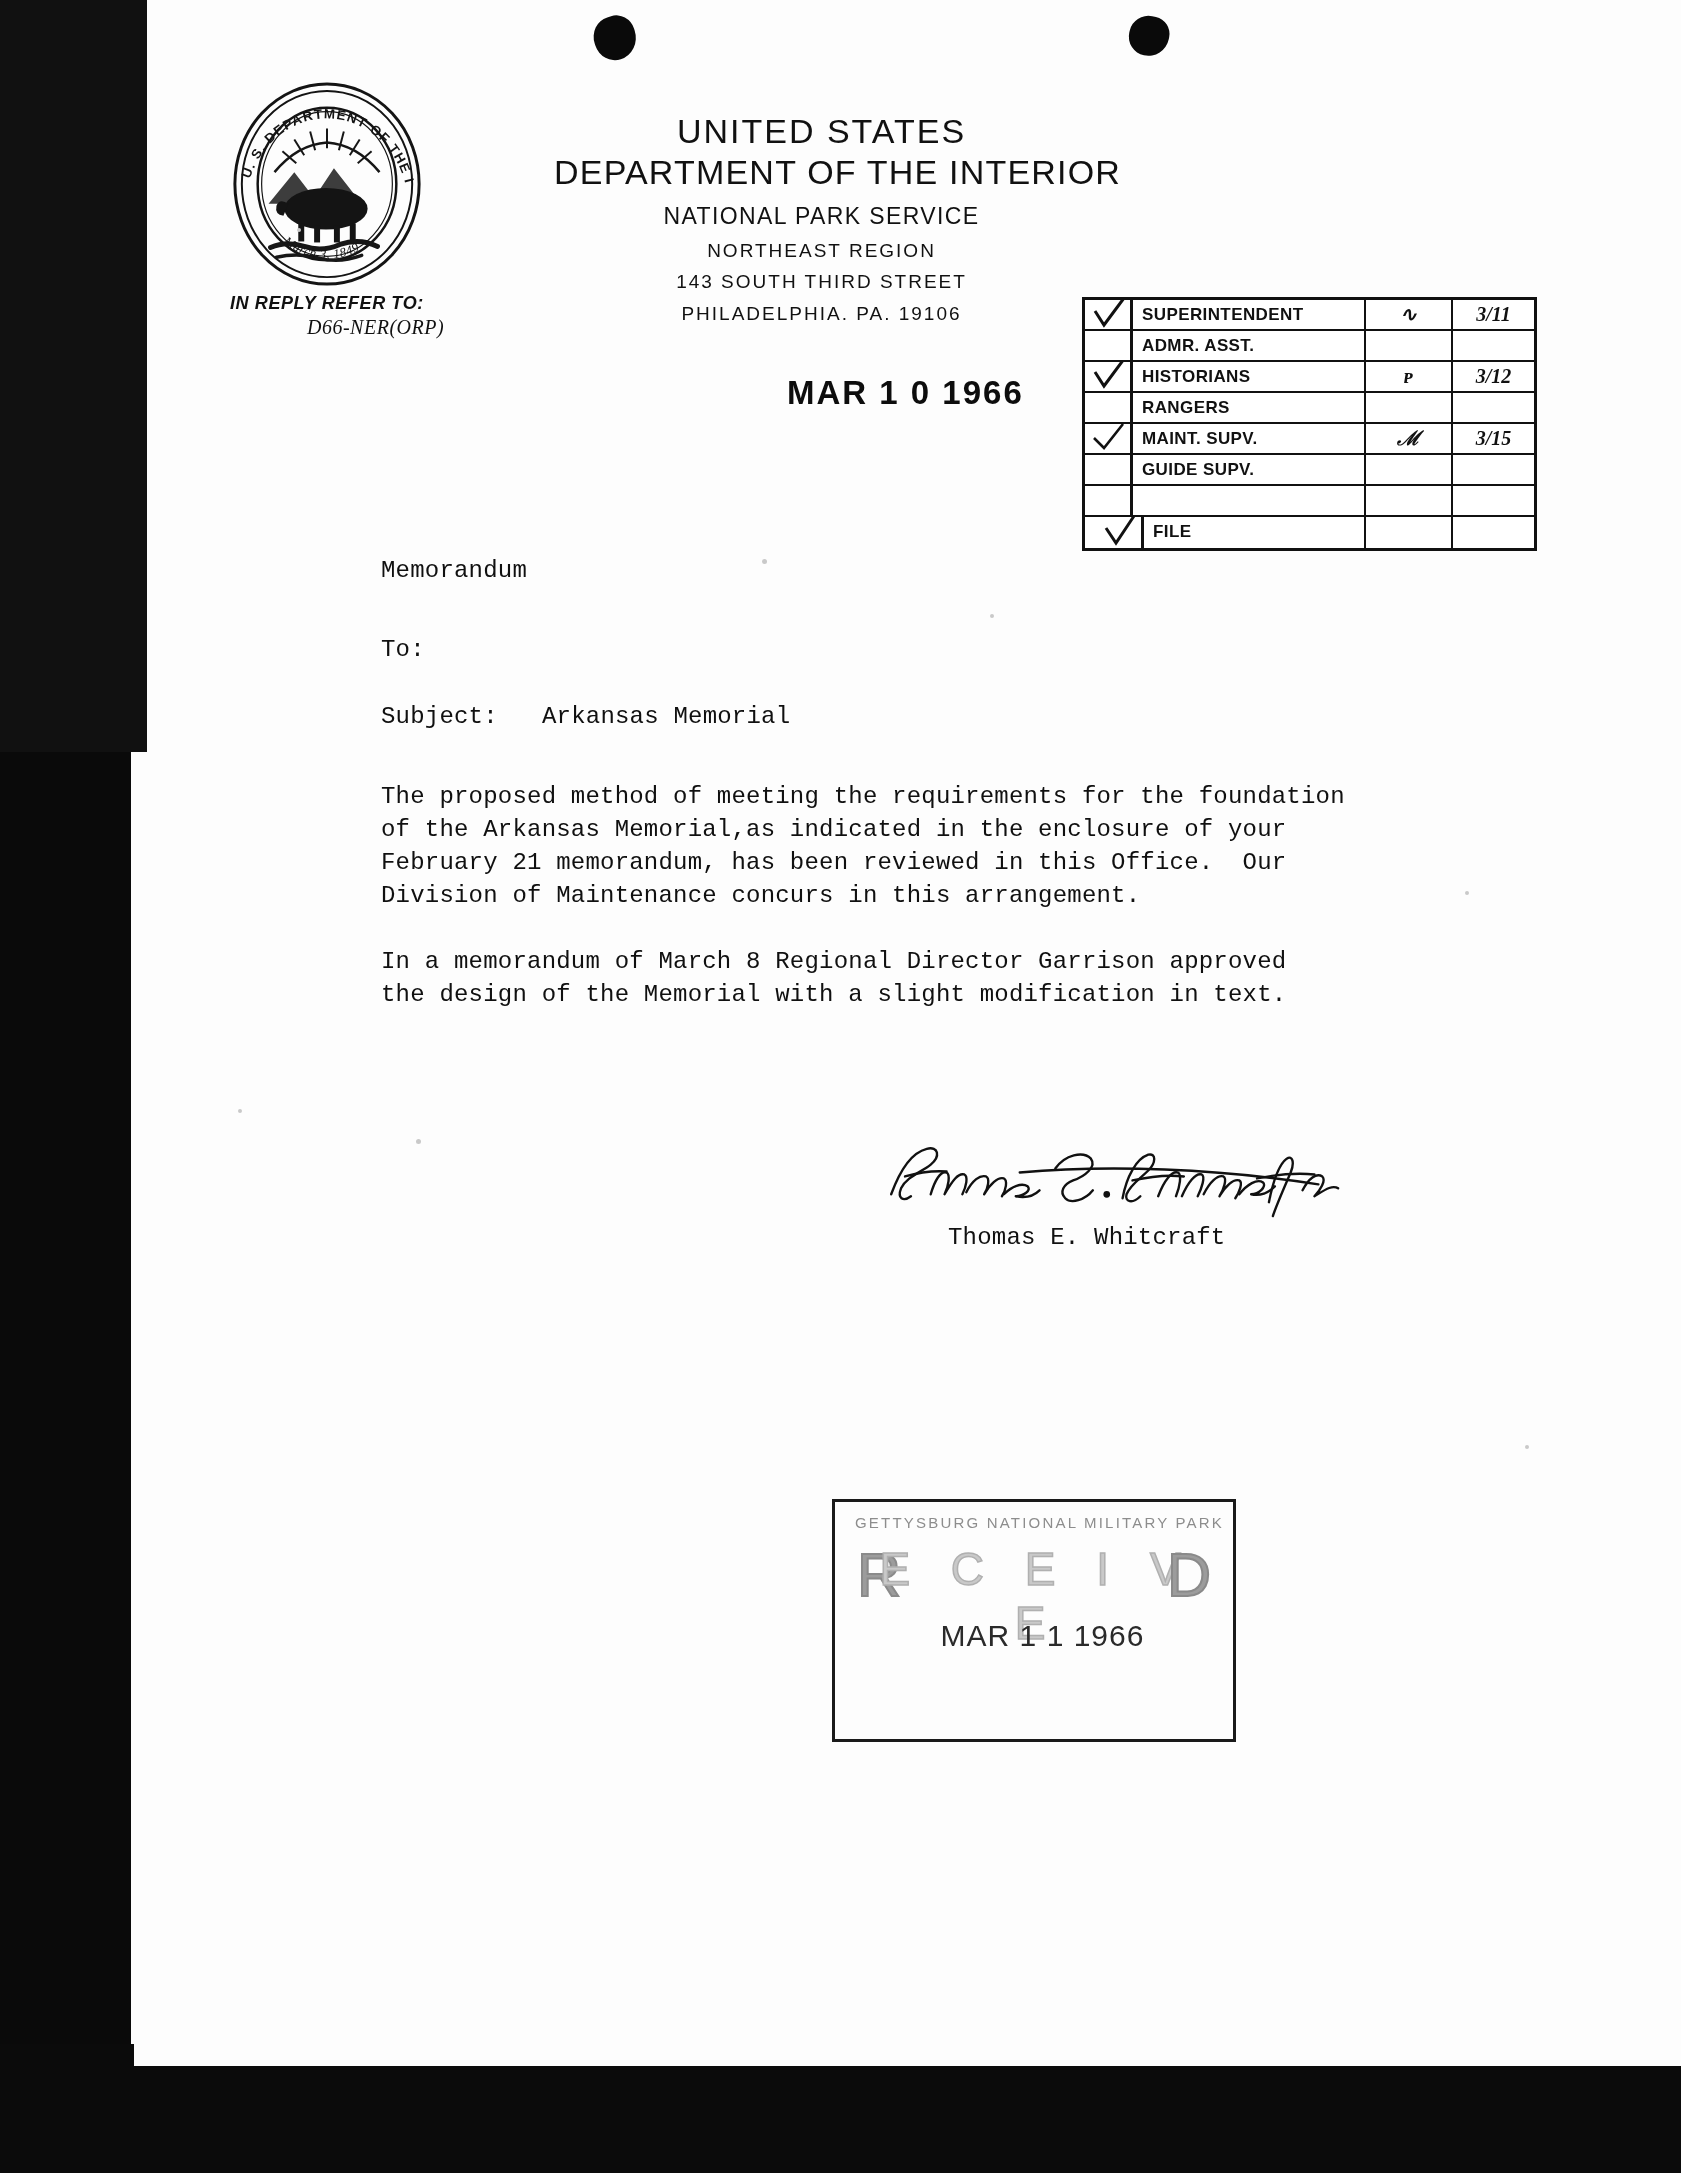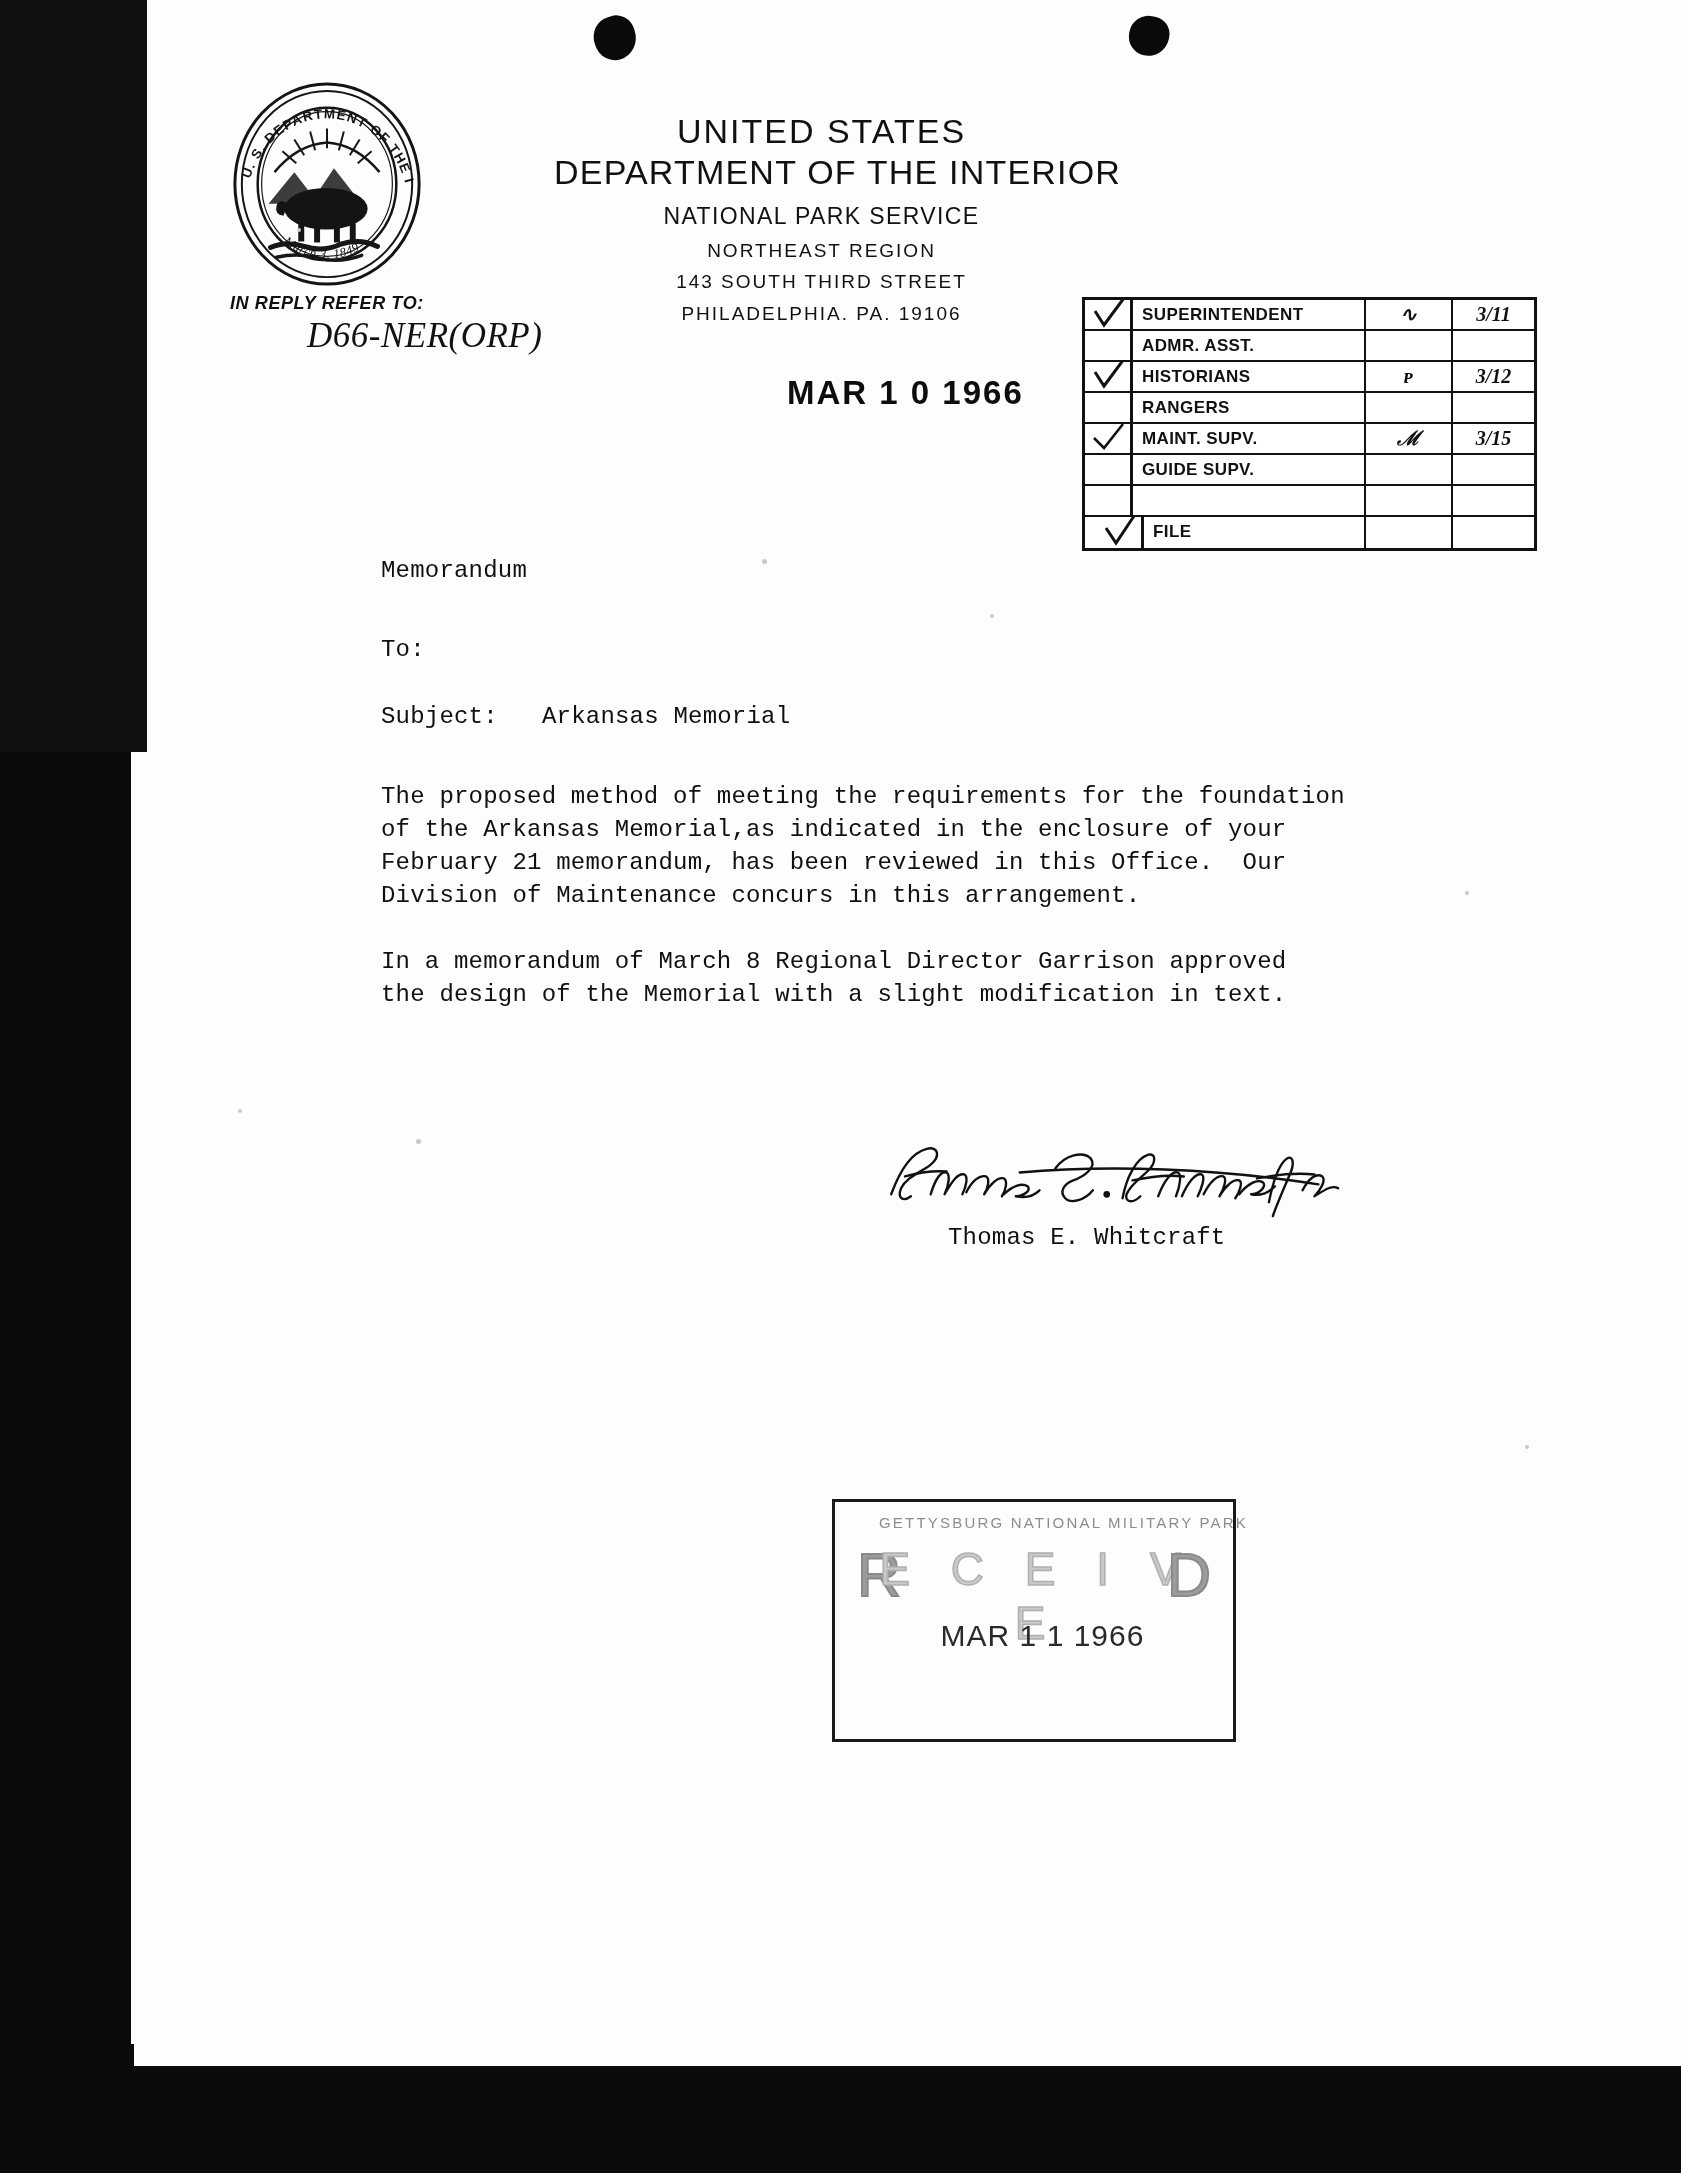--- a/index.html
+++ b/index.html
@@ -118,21 +118,21 @@
     font-style: italic;
   }
   .reply-label {
     font-family: "Liberation Sans", sans-serif;
     font-size: 18px;
     font-weight: 700;
     letter-spacing: 0.6px;
   }
   .reply-code {
     font-family: "Liberation Serif", serif;
-    font-size: 35px;
+    font-size: 20px;
     letter-spacing: 0.5px;
     margin-left: 77px;
     margin-top: 2px;
   }
 
   
   .date-stamp {
     position: absolute;
     left: 787px; top: 374px;
     font-family: "Liberation Sans", sans-serif;
@@ -261,21 +261,20 @@
   .recv-park {
     position: absolute;
     left: 20px; top: 12px;
     width: 368px;
     text-align: right;
     font-family: "Liberation Sans", sans-serif;
     font-size: 15px;
     letter-spacing: 2.2px;
     color: #8d8d8d;
     white-space: nowrap;
-    margin-left: 24px;
   }
   .recv-word {
     position: absolute;
     left: 14px; top: 40px;
     width: 376px;
     text-align: center;
     font-family: "Liberation Sans", sans-serif;
     font-size: 46px;
     letter-spacing: 14px;
     color: #c9c9c9;

